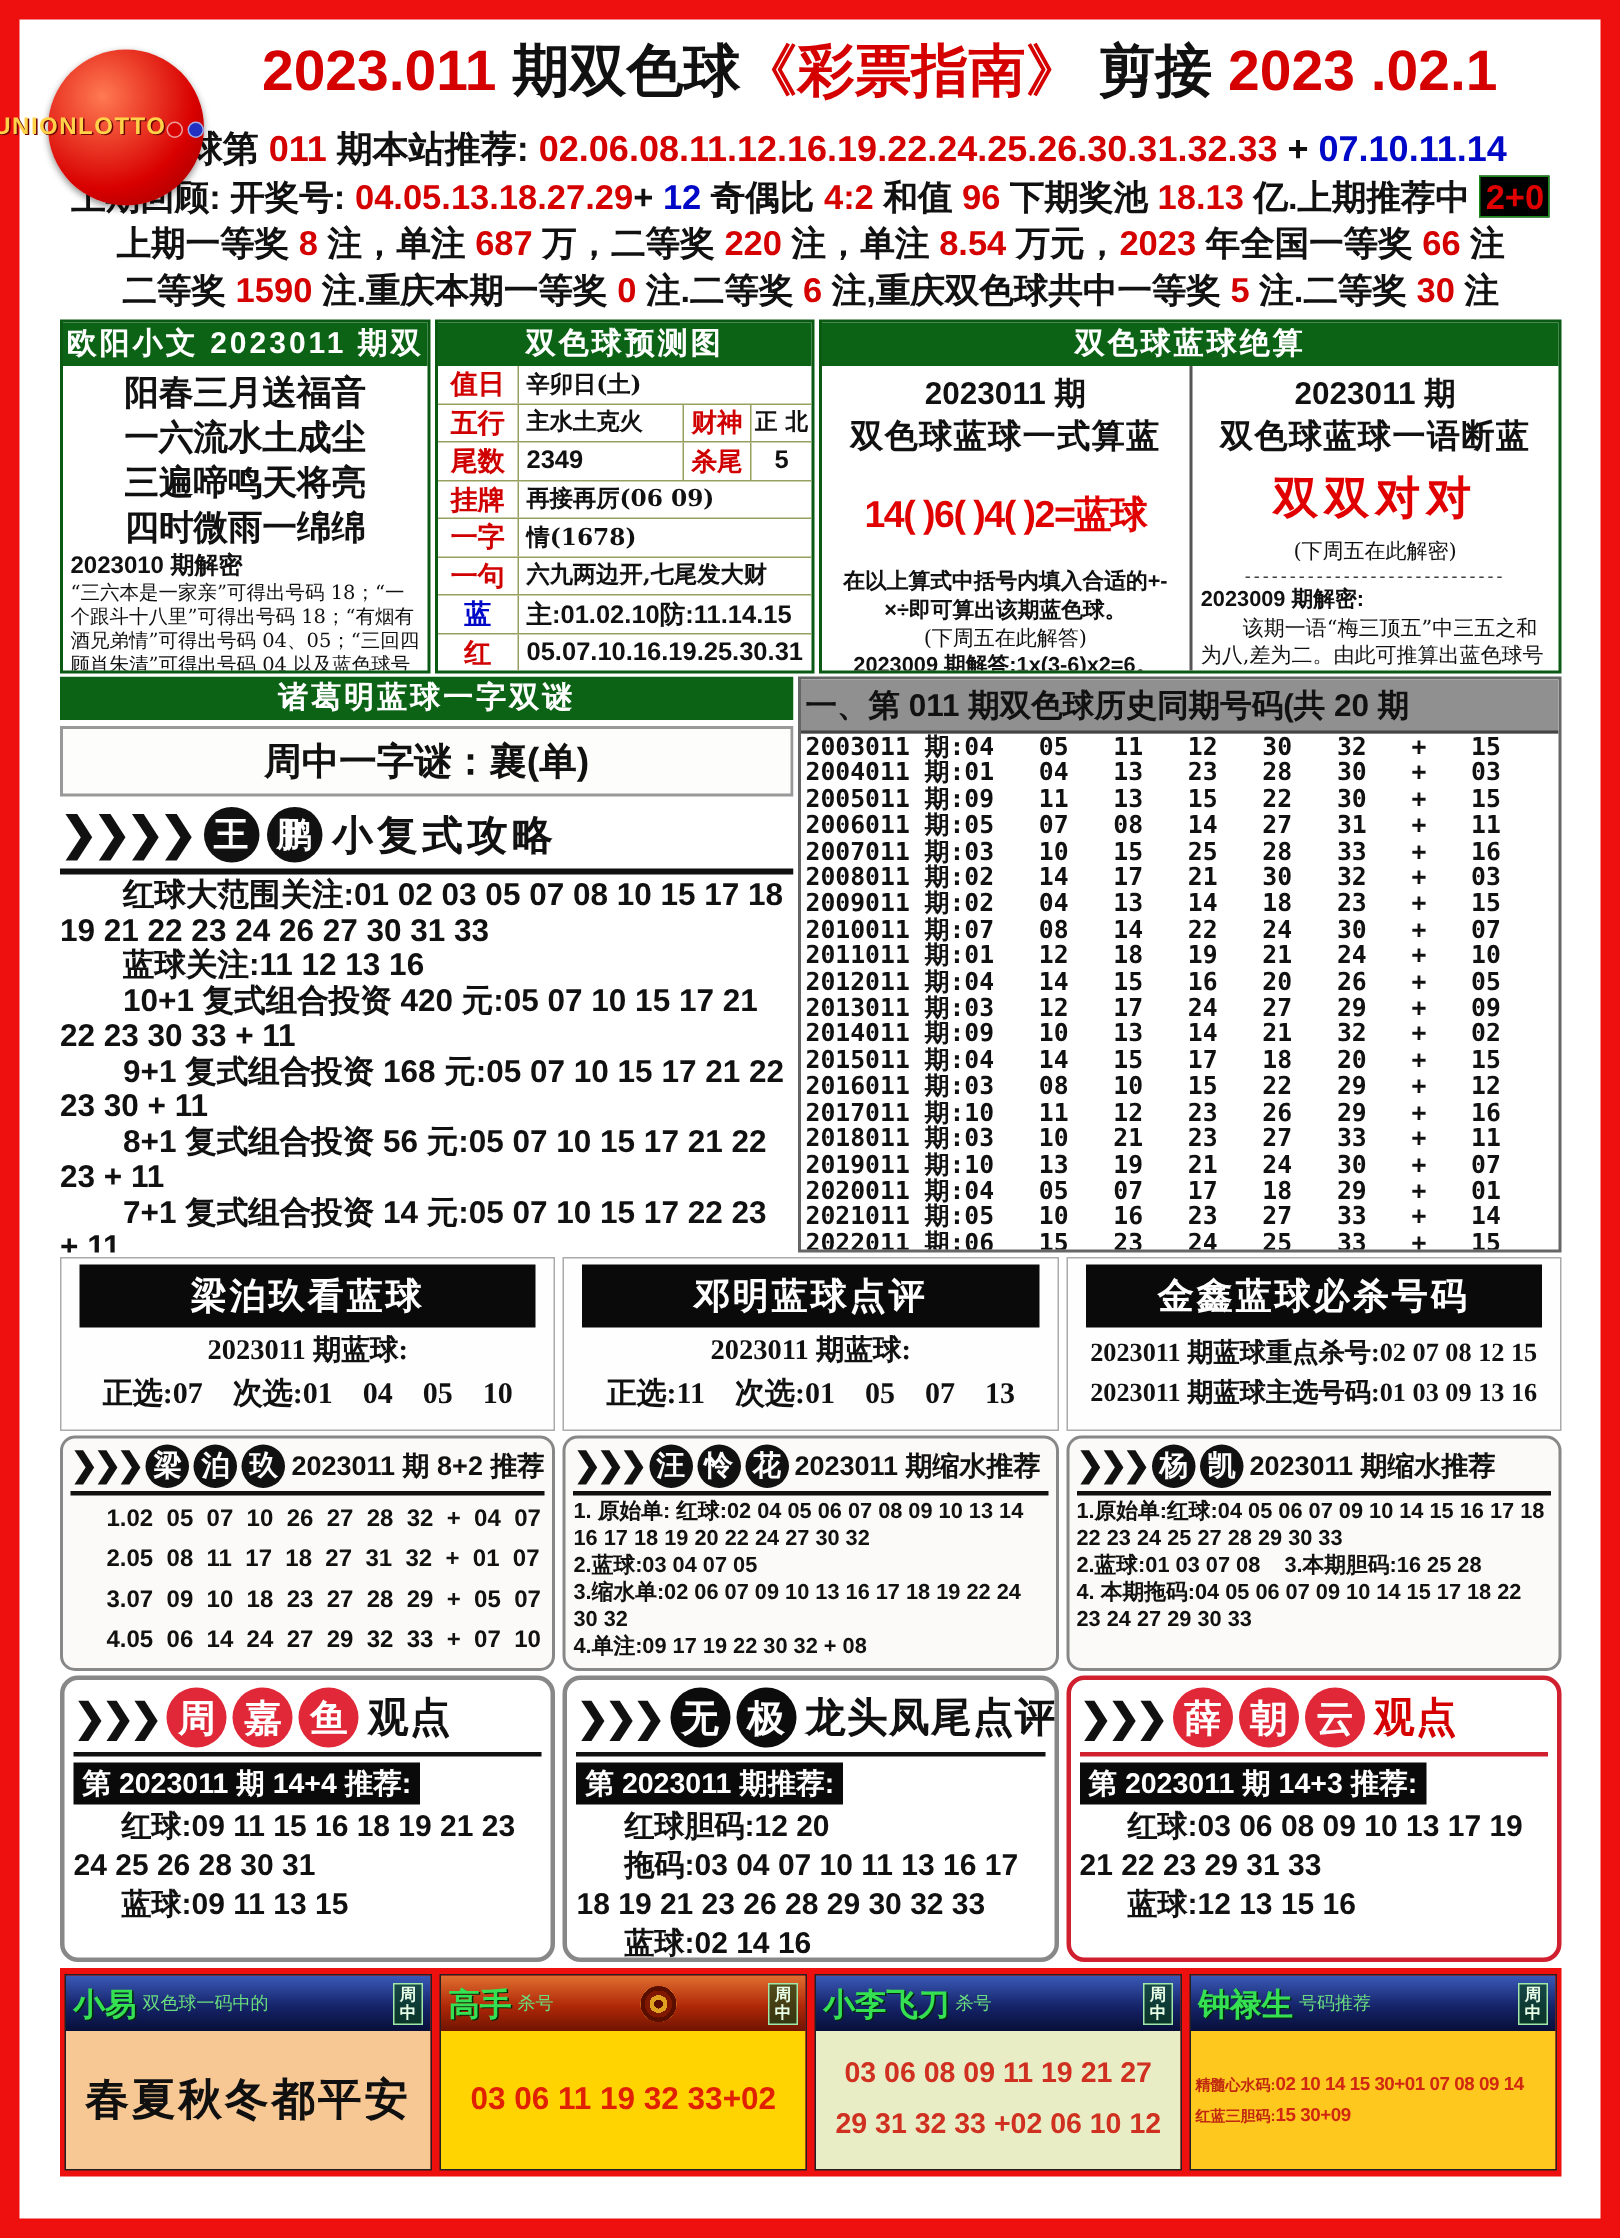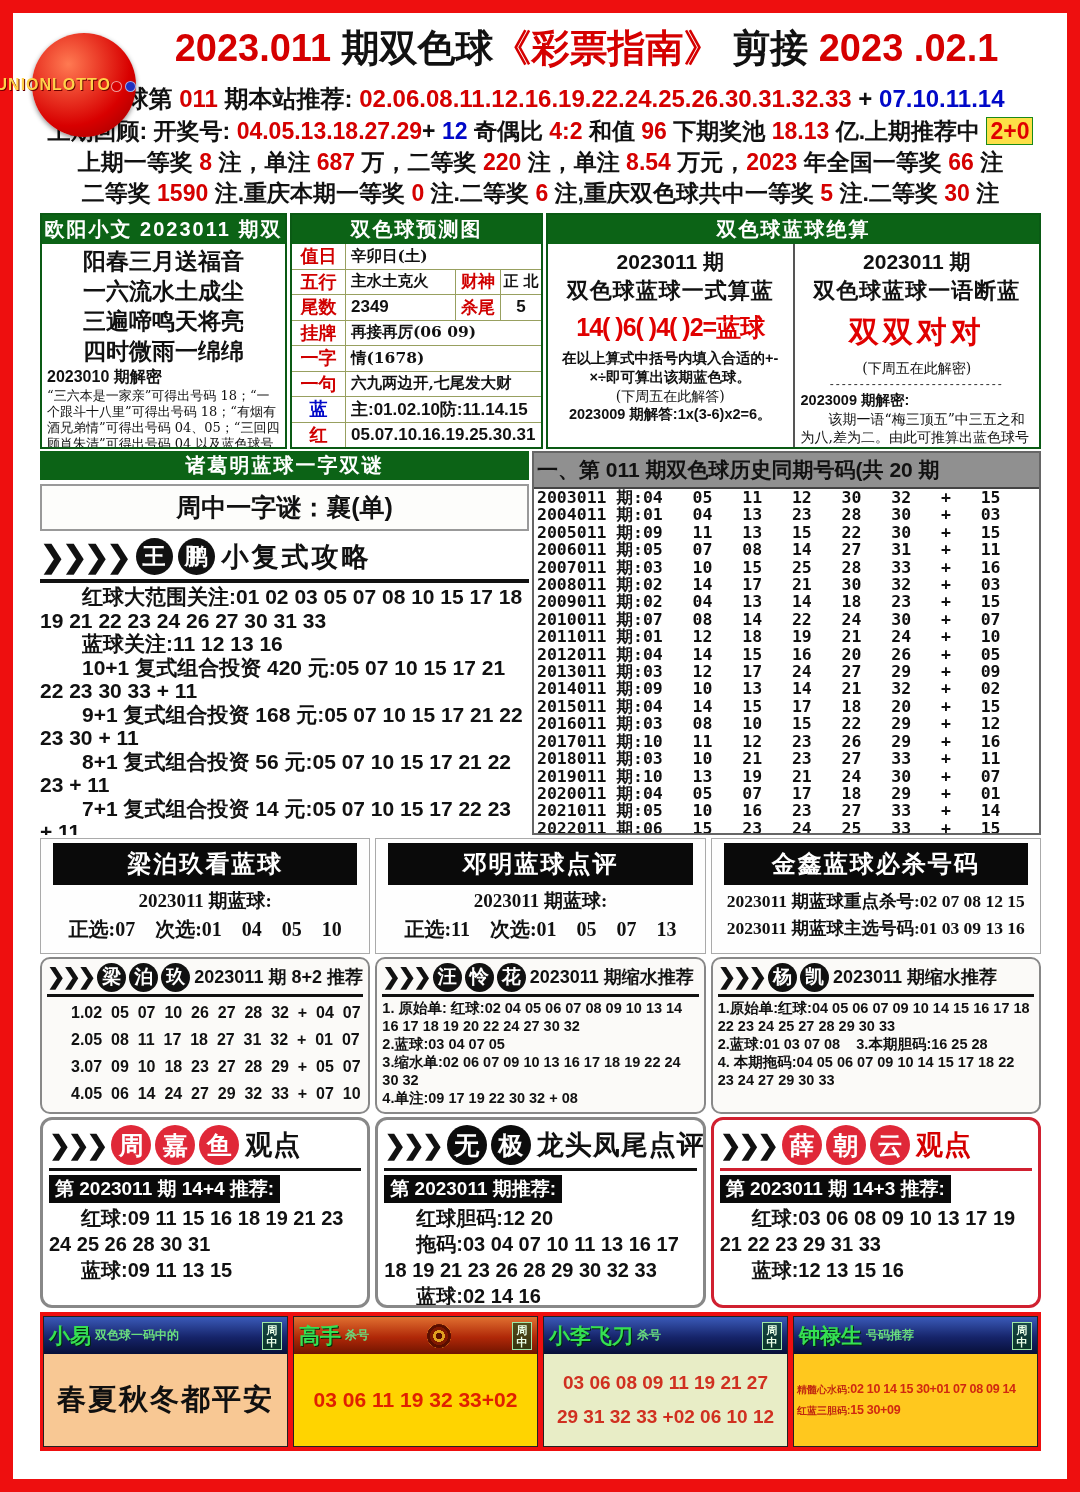--- a/index.html
+++ b/index.html
@@ -3,21 +3,21 @@
 <meta charset="utf-8">
 <style>
 *{box-sizing:border-box;margin:0;padding:0}
 html,body{background:#fff}
 body{width:1080px;height:1492px;font-family:"Liberation Sans",sans-serif;color:#111;overflow:hidden}
 .frame{width:1080px;height:1492px;border:13px solid #ee0f0f;background:#fff;padding:6px 26px 4px 27px;display:flex;flex-direction:column}
 
 
 .seg-red{color:#d50000}
 .seg-blue{color:#0008c8}
-.seg-hl{background:#fde047;color:#e00000;border:1px solid #1a8a1a;padding:0 3px}
+.seg-hl{background:#000000;color:#e00000;border:1px solid #1a8a1a;padding:0 3px}
 
 
 .hdr{position:relative;height:192px;flex:0 0 auto}
 .logo{position:absolute;left:-8px;top:14px;width:104px;height:104px;border-radius:50%;background:radial-gradient(circle at 35% 30%,#ff7a52,#d80000 62%,#930000);display:flex;flex-direction:row;align-items:center;justify-content:flex-end;line-height:1.05;box-shadow:0 2px 5px rgba(0,0,0,.45);z-index:2}
 .logo .zh{font-size:23px;font-weight:bold;color:#ffe9d0;text-shadow:1px 1px 0 #6a0000;letter-spacing:1px}
 .logo .en{font-size:16px;font-weight:bold;color:#ffd24a;text-shadow:1px 1px 0 #6a0000;letter-spacing:1px}
 .logo .balls{display:flex;gap:3px;margin-top:3px}
 .logo .ball{width:11px;height:11px;border-radius:50%;border:1px solid rgba(255,255,255,.6)}
 .title-line{padding-left:92px;font-size:38px;font-weight:bold;white-space:nowrap;text-align:center;line-height:58px}
 .rec-line{margin-top:6px;text-align:center;font-size:24px;font-weight:bold;white-space:nowrap}
@@ -42,21 +42,21 @@
 .pv{flex:1;display:flex;align-items:center;padding-left:5px;font-size:15.5px;font-weight:bold;font-family:"DejaVu Serif",serif;white-space:nowrap;overflow:hidden}
 .pv2{width:40px;display:flex;align-items:center;justify-content:center;font-size:15px;font-weight:bold;font-family:"DejaVu Serif",serif;flex:0 0 auto}
 .pbig{font-family:"Liberation Sans",sans-serif;font-size:17px}
 .blue-lb{color:#0008c8}
 .bluezone{flex:1;display:flex;flex-direction:column}
 .bz-body{flex:1;display:flex;min-height:0}
 .bz-half{flex:1;padding:4px 6px;text-align:center;overflow:hidden}
 .bz-half + .bz-half{border-left:2px solid #555}
 .bz-period{font-size:21px;font-weight:bold}
 .bz-title{font-size:22px;font-weight:bold;letter-spacing:1px}
-.bz-formula{color:#e00000;font-size:25px;font-weight:bold;margin:5px 0;letter-spacing:-1px}
+.bz-formula{color:#e00000;font-size:25px;font-weight:bold;margin:20px 0;letter-spacing:-1px}
 .bz-phrase{color:#e00000;font-size:30px;font-weight:bold;letter-spacing:4px;margin:6px 0}
 .bz-note{font-size:14.5px;font-weight:bold;line-height:19px}
 .bz-script{font-size:14px;line-height:18px;font-family:"DejaVu Serif",serif;text-align:left}
 .bz-dash{letter-spacing:2px;color:#333;font-size:12px;overflow:hidden;white-space:nowrap}
 
 
 .row3{display:flex;gap:3px;height:384px;margin-top:2px;flex:0 0 auto}
 .leftcol{width:489px;display:flex;flex-direction:column;overflow:hidden}
 .riddle{border:2px solid #999;margin:4px 0;text-align:center;font-size:25px;font-weight:bold;padding:5px 16px;background:#fdfdfb}
 .wp-banner{display:flex;align-items:center;gap:7px;border-bottom:4px solid #111;padding:3px 0 4px}
@@ -101,21 +101,21 @@
 .vbar{display:inline-block;background:#0a0a0a;color:#fff;font-size:19px;font-weight:bold;padding:1px 6px;margin:4px 0 2px}
 .vlines div{font-size:20px;font-weight:bold;line-height:26px;text-indent:1.6em;white-space:pre-wrap}
 
 
 .row7{display:flex;gap:5px;height:139px;margin-top:4px;background:#ee0f0f;padding:4px 3px;flex:0 0 auto}
 .bp{flex:1;display:flex;flex-direction:column;border:1px solid #222;overflow:hidden}
 .bp-hd{height:37px;display:flex;align-items:center;padding:0 5px;flex:0 0 auto}
 .bp-hd.bluehd{background:linear-gradient(180deg,#3a5ab8 0%,#16246a 55%,#070f38 100%)}
 .bp-hd.redhd{background:linear-gradient(180deg,#e07030 0%,#b02808 55%,#701400 100%)}
 .bp-brand{font-size:21px;font-weight:bold;color:#35e052;text-shadow:1px 1px 0 #002a08;white-space:nowrap}
-.bp-sub{font-size:12px;color:#6ade7e;margin-left:4px;font-weight:bold;white-space:nowrap}
+.bp-sub{font-size:12px;color:#6ade7e;margin-left:4px;font-weight:normal;white-space:nowrap}
 .badge{margin-left:auto;border:1px solid #9fe8a8;color:#eaffe8;font-size:11px;font-weight:bold;width:20px;line-height:12px;text-align:center;padding:1px 2px;background:rgba(10,70,25,.65)}
 .dart{width:24px;height:24px;border-radius:50%;margin-left:auto;margin-right:4px;background:repeating-radial-gradient(circle,#5a0e00 0 3px,#e0a020 3px 6px,#801800 6px 9px);flex:0 0 auto}
 .bp-body{flex:1;display:flex;flex-direction:column;align-items:center;justify-content:center;font-weight:bold}
 .bp1 .bp-body{background:#f8c894;font-size:29px;color:#101010;letter-spacing:2px}
 .bp2 .bp-body{background:#ffd400;font-size:21px;color:#e02000;white-space:nowrap}
 .bp3 .bp-body{background:#e8edc6;font-size:19px;color:#d03020;line-height:34px;white-space:pre}
 .bp4 .bp-body{background:#ffc81e;align-items:flex-start;justify-content:center;padding:2px 3px;gap:6px}
 .bp4 .brow{display:flex;align-items:baseline;white-space:nowrap}
 .bp4 .lab{font-size:10px;color:#c02810;font-weight:bold;flex:0 0 auto}
 .bp4 .val{font-size:12.5px;color:#d02810;font-weight:bold;letter-spacing:-.3px}

